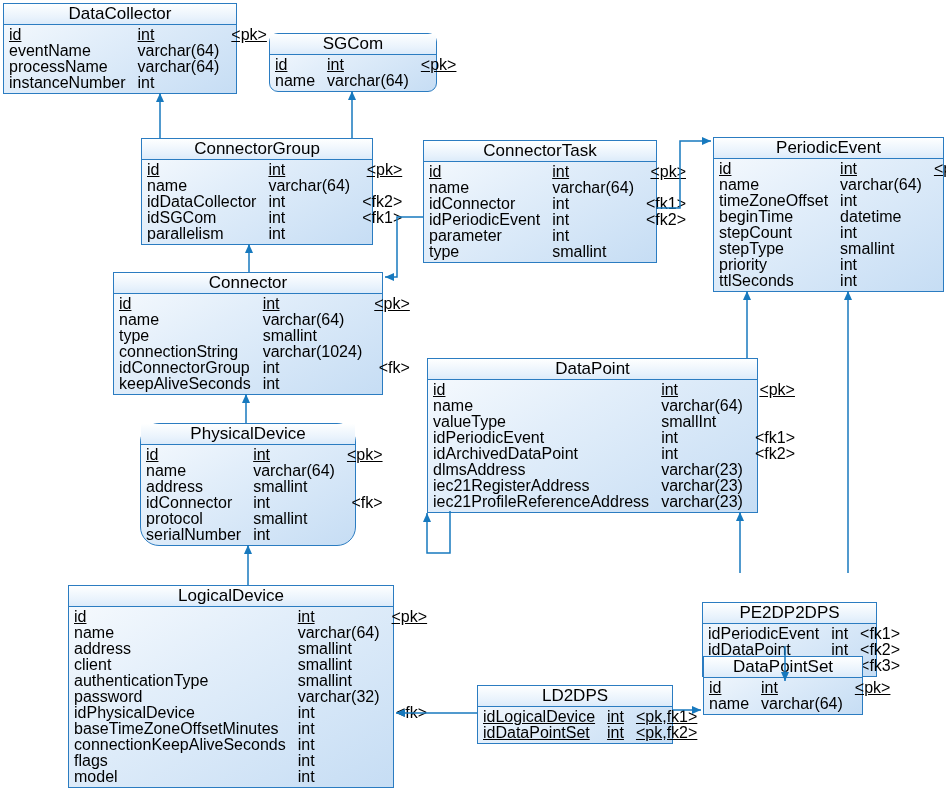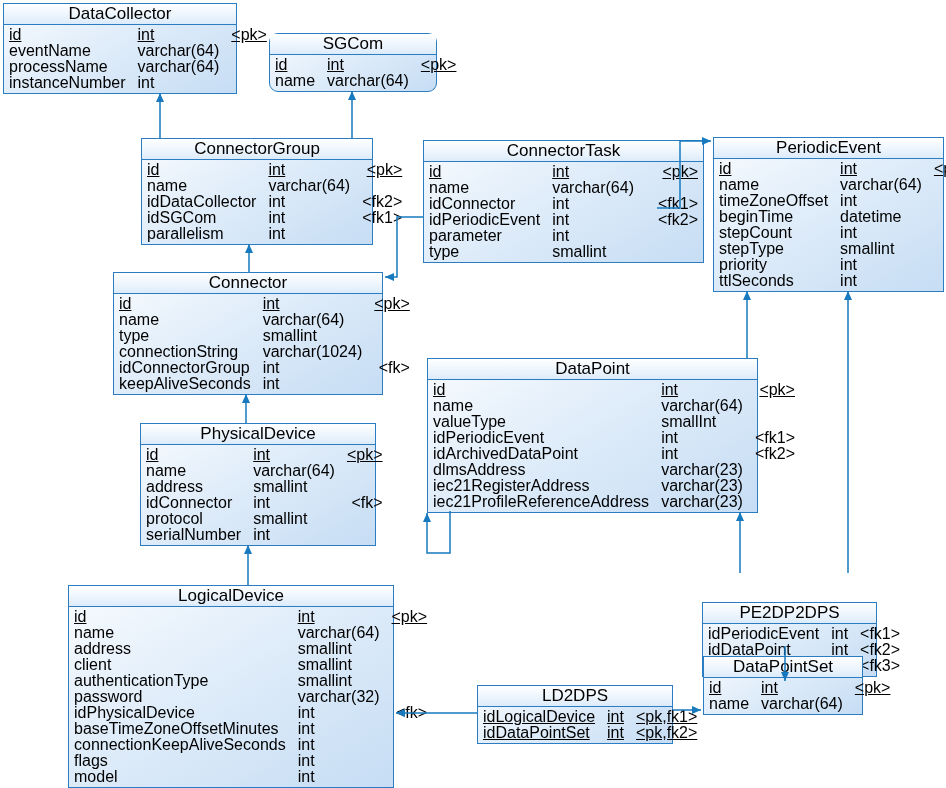--- a/index.html
+++ b/index.html
@@ -68,21 +68,21 @@
     <div class="tbl" style="left: 133px; top: 138px; width: 232px; margin-left: 8px;">
       <div class="title">ConnectorGroup</div>
       <div class="attrs">
         <div class="rowc"><span class="cell c1 u">id</span><span class="cell c2 u">int</span><span class="cell c3 u">&lt;pk&gt;</span></div>
         <div class="rowc"><span class="cell c1">name</span><span class="cell c2">varchar(64)</span><span class="cell c3"></span></div>
         <div class="rowc"><span class="cell c1">idDataCollector</span><span class="cell c2">int</span><span class="cell c3">&lt;fk2&gt;</span></div>
         <div class="rowc"><span class="cell c1">idSGCom</span><span class="cell c2">int</span><span class="cell c3">&lt;fk1&gt;</span></div>
         <div class="rowc"><span class="cell c1">parallelism</span><span class="cell c2">int</span><span class="cell c3"></span></div>
       </div>
     </div>
-    <div class="tbl" style="left: 423px; top: 140px; width: 281px;">
+    <div class="tbl" style="left: 423px; top: 140px; width: 234px;">
       <div class="title">ConnectorTask</div>
       <div class="attrs">
         <div class="rowc"><span class="cell c1 u">id</span><span class="cell c2 u">int</span><span class="cell c3 u">&lt;pk&gt;</span></div>
         <div class="rowc"><span class="cell c1">name</span><span class="cell c2">varchar(64)</span><span class="cell c3"></span></div>
         <div class="rowc"><span class="cell c1">idConnector</span><span class="cell c2">int</span><span class="cell c3">&lt;fk1&gt;</span></div>
         <div class="rowc"><span class="cell c1">idPeriodicEvent</span><span class="cell c2">int</span><span class="cell c3">&lt;fk2&gt;</span></div>
         <div class="rowc"><span class="cell c1">parameter</span><span class="cell c2">int</span><span class="cell c3"></span></div>
         <div class="rowc"><span class="cell c1">type</span><span class="cell c2">smallint</span><span class="cell c3"></span></div>
       </div>
     </div>
@@ -116,21 +116,21 @@
         <div class="rowc"><span class="cell c1 u">id</span><span class="cell c2 u">int</span><span class="cell c3 u">&lt;pk&gt;</span></div>
         <div class="rowc"><span class="cell c1">name</span><span class="cell c2">varchar(64)</span><span class="cell c3"></span></div>
         <div class="rowc"><span class="cell c1">valueType</span><span class="cell c2">smallInt</span><span class="cell c3"></span></div>
         <div class="rowc"><span class="cell c1">idPeriodicEvent</span><span class="cell c2">int</span><span class="cell c3">&lt;fk1&gt;</span></div>
         <div class="rowc"><span class="cell c1">idArchivedDataPoint</span><span class="cell c2">int</span><span class="cell c3">&lt;fk2&gt;</span></div>
         <div class="rowc"><span class="cell c1">dlmsAddress</span><span class="cell c2">varchar(23)</span><span class="cell c3"></span></div>
         <div class="rowc"><span class="cell c1">iec21RegisterAddress</span><span class="cell c2">varchar(23)</span><span class="cell c3"></span></div>
         <div class="rowc"><span class="cell c1">iec21ProfileReferenceAddress</span><span class="cell c2">varchar(23)</span><span class="cell c3"></span></div>
       </div>
     </div>
-    <div class="tbl" style="left: 140px; top: 423px; width: 236px;">
+    <div class="tbl" style="left: 140px; top: 423px; width: 216px; border-radius: 19px;">
       <div class="title">PhysicalDevice</div>
       <div class="attrs">
         <div class="rowc"><span class="cell c1 u">id</span><span class="cell c2 u">int</span><span class="cell c3 u">&lt;pk&gt;</span></div>
         <div class="rowc"><span class="cell c1">name</span><span class="cell c2">varchar(64)</span><span class="cell c3"></span></div>
         <div class="rowc"><span class="cell c1">address</span><span class="cell c2">smallint</span><span class="cell c3"></span></div>
         <div class="rowc"><span class="cell c1">idConnector</span><span class="cell c2">int</span><span class="cell c3">&lt;fk&gt;</span></div>
         <div class="rowc"><span class="cell c1">protocol</span><span class="cell c2">smallint</span><span class="cell c3"></span></div>
         <div class="rowc"><span class="cell c1">serialNumber</span><span class="cell c2">int</span><span class="cell c3"></span></div>
       </div>
     </div>

